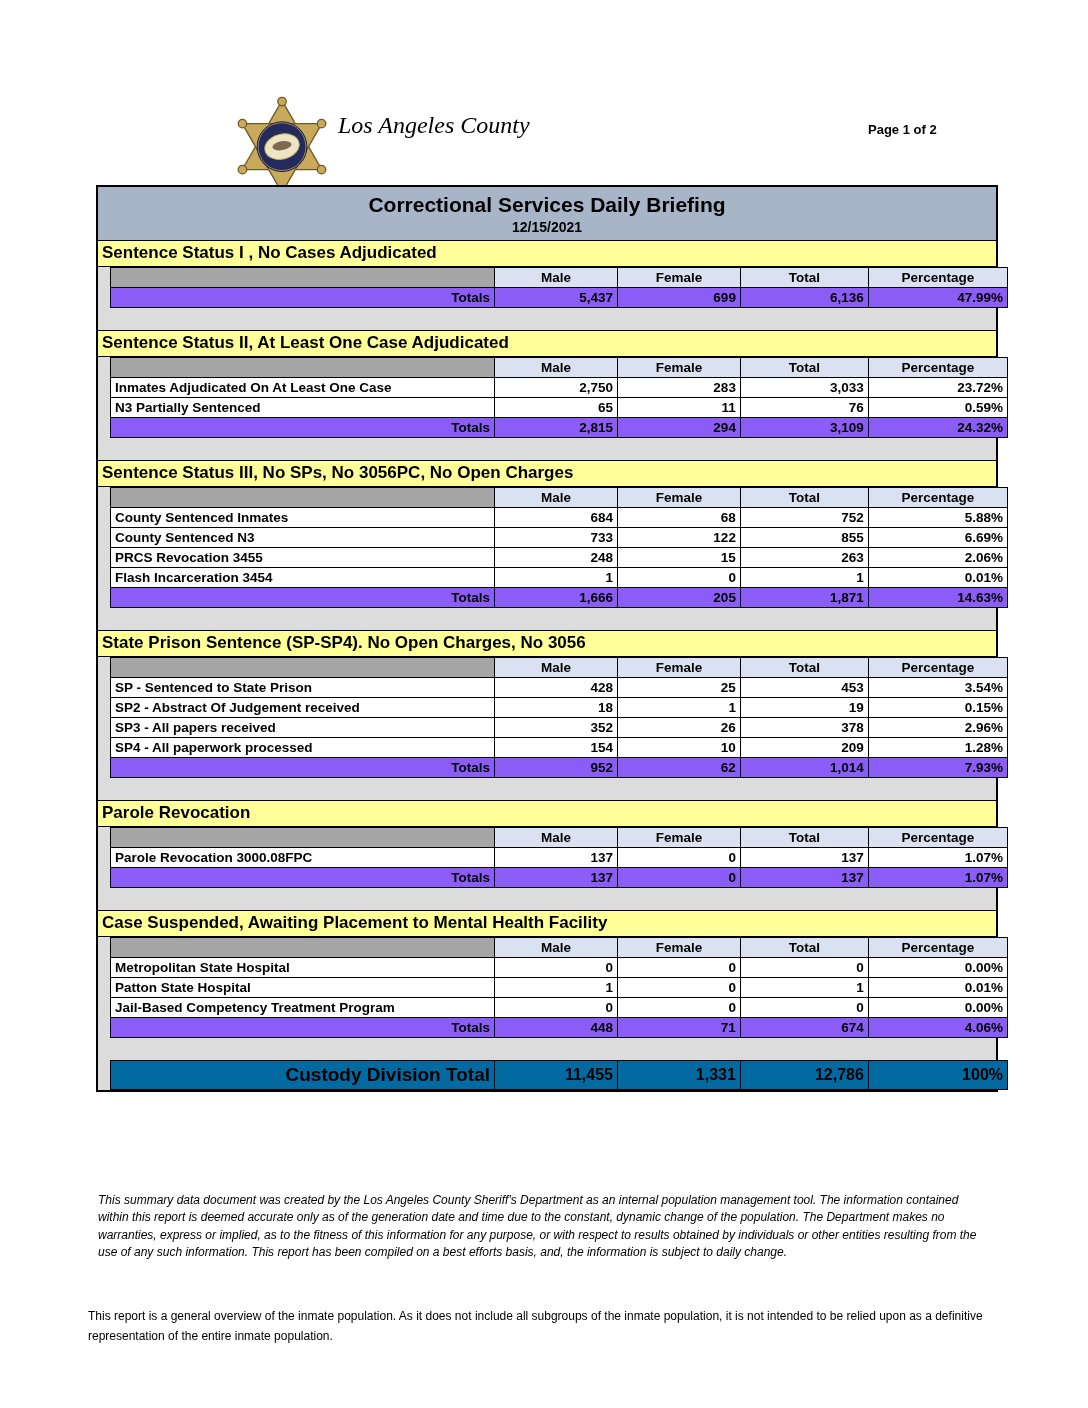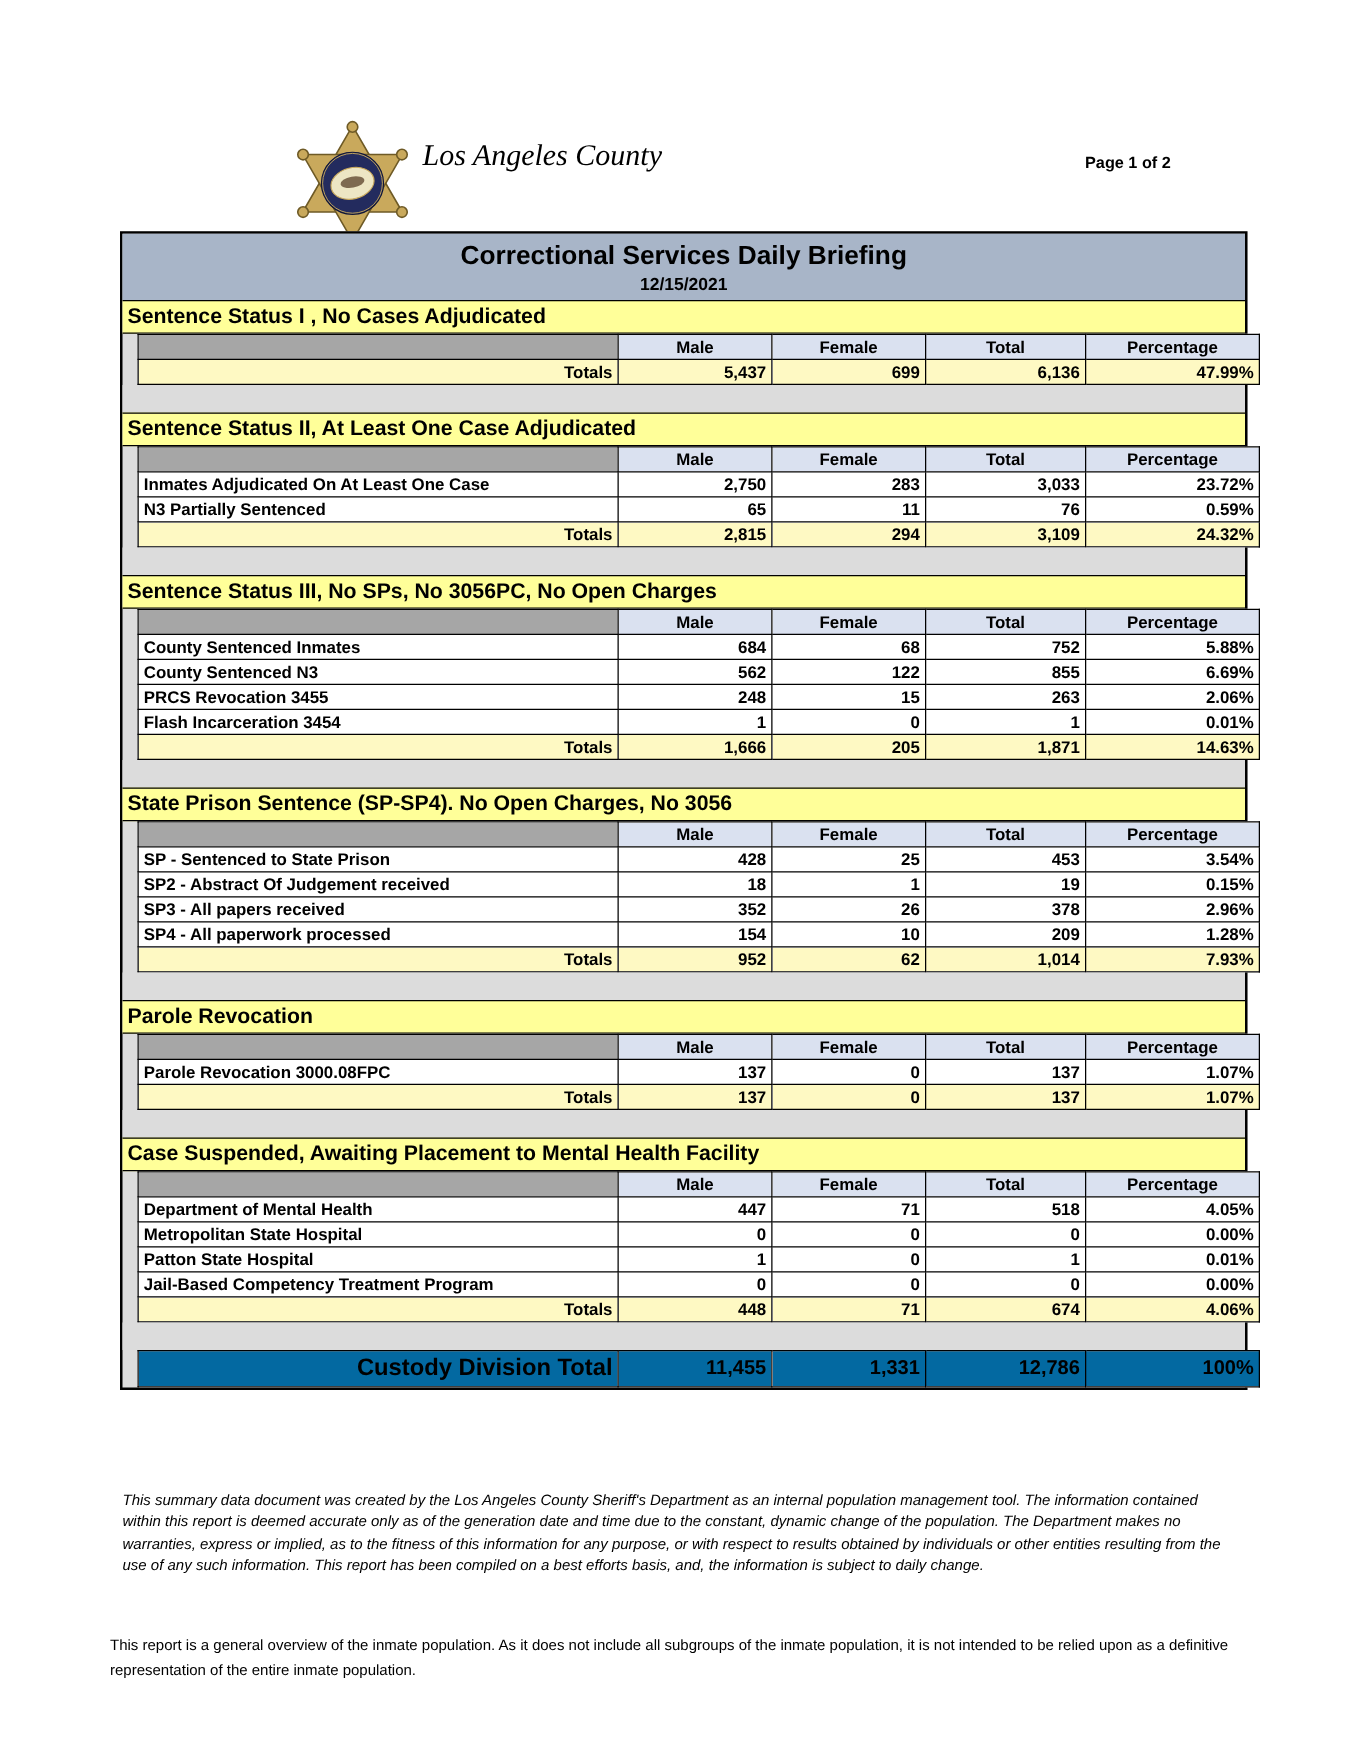--- a/index.html
+++ b/index.html
@@ -26,21 +26,21 @@
   .sec-header { background:#FFFF99; border-top:1px solid #000; border-bottom:1px solid #000;
                 font-size:17px; font-weight:bold; height:20px; line-height:20px; padding:2px 4px 3px; }
 
   table { border-collapse:collapse; width:100%; table-layout:fixed; background:#fff;margin-left:12px; }
   td { border:1px solid #000; font-size:13.5px; font-weight:bold; height:19px; line-height:19px;
        padding:0 4px; overflow:hidden; white-space:nowrap; box-sizing:content-box; }
   td.label  { text-align:left; }
   td.num    { text-align:right; }
   tr.colhdr td       { background:#DAE1F0; text-align:center; }
   tr.colhdr td.blank { background:#A6A6A6; }
-  tr.totals td { background:#fef9c3; }
+  tr.totals td { background:#8b5cf6; }
   tr.totals td.label { text-align:right; }
 
   .spacer { height:22px; background:#DCDCDC; }
 
   table.grand td { background:#0369a1; height:28px; line-height:28px; }
   table.grand td.label { text-align:right; font-size:19px; }
   table.grand td.num   { font-size:16px; }
 
   
   .disclaimer { position:absolute; left:98px; top:1192px; width:892px;
@@ -168,21 +168,21 @@
           </tr>
           <tr>
             <td class="label">County Sentenced Inmates</td>
             <td class="num">684</td>
             <td class="num">68</td>
             <td class="num">752</td>
             <td class="num">5.88%</td>
           </tr>
           <tr>
             <td class="label">County Sentenced N3</td>
-            <td class="num">562</td>
+            <td class="num">733</td>
             <td class="num">122</td>
             <td class="num">855</td>
             <td class="num">6.69%</td>
           </tr>
           <tr>
             <td class="label">PRCS Revocation 3455</td>
             <td class="num">248</td>
             <td class="num">15</td>
             <td class="num">263</td>
             <td class="num">2.06%</td>
@@ -302,27 +302,20 @@
           <col style="width: 127px;">
           <col style="width: 138px;">
         </colgroup>
         <tbody>
           <tr class="colhdr">
             <td class="blank"></td>
             <td>Male</td>
             <td>Female</td>
             <td>Total</td>
             <td>Percentage</td>
-          </tr>
-          <tr>
-            <td class="label">Department of Mental Health</td>
-            <td class="num">447</td>
-            <td class="num">71</td>
-            <td class="num">518</td>
-            <td class="num">4.05%</td>
           </tr>
           <tr>
             <td class="label">Metropolitan State Hospital</td>
             <td class="num">0</td>
             <td class="num">0</td>
             <td class="num">0</td>
             <td class="num">0.00%</td>
           </tr>
           <tr>
             <td class="label">Patton State Hospital</td>

